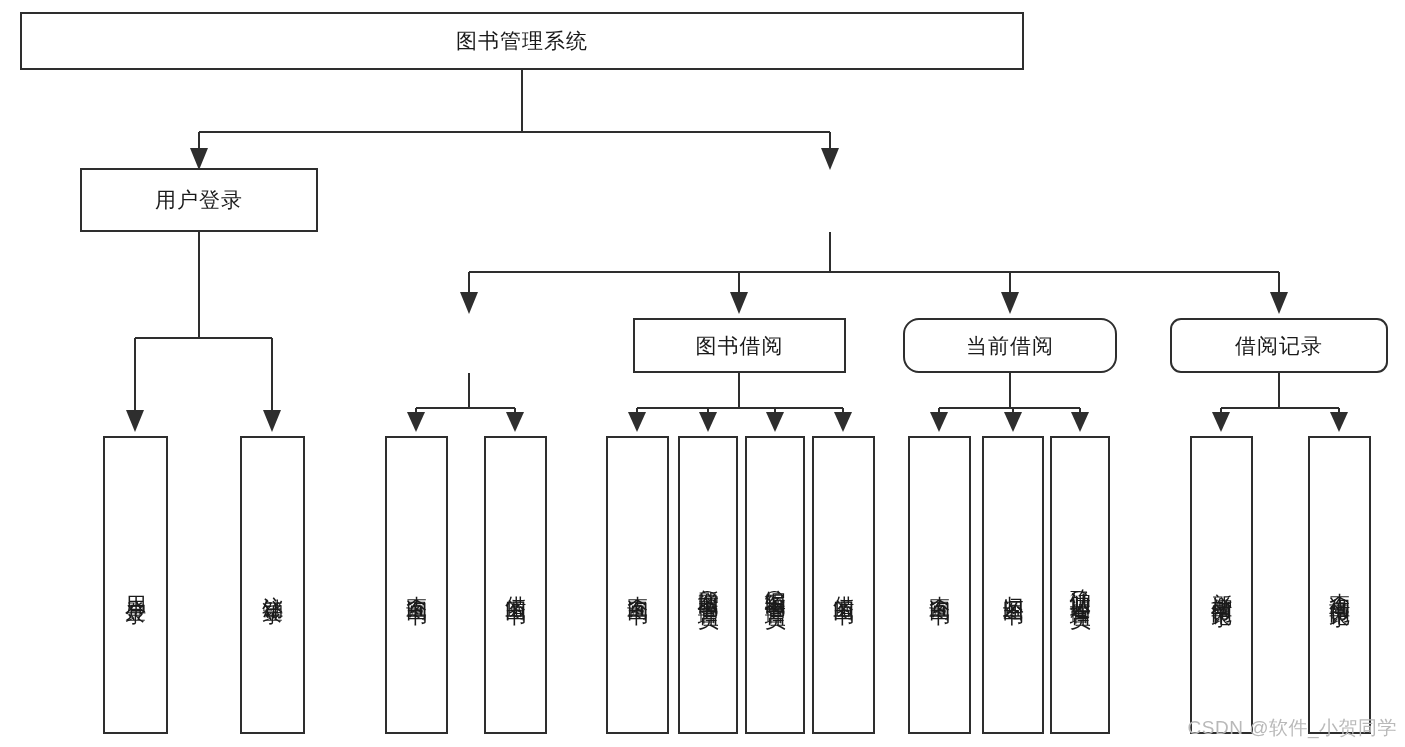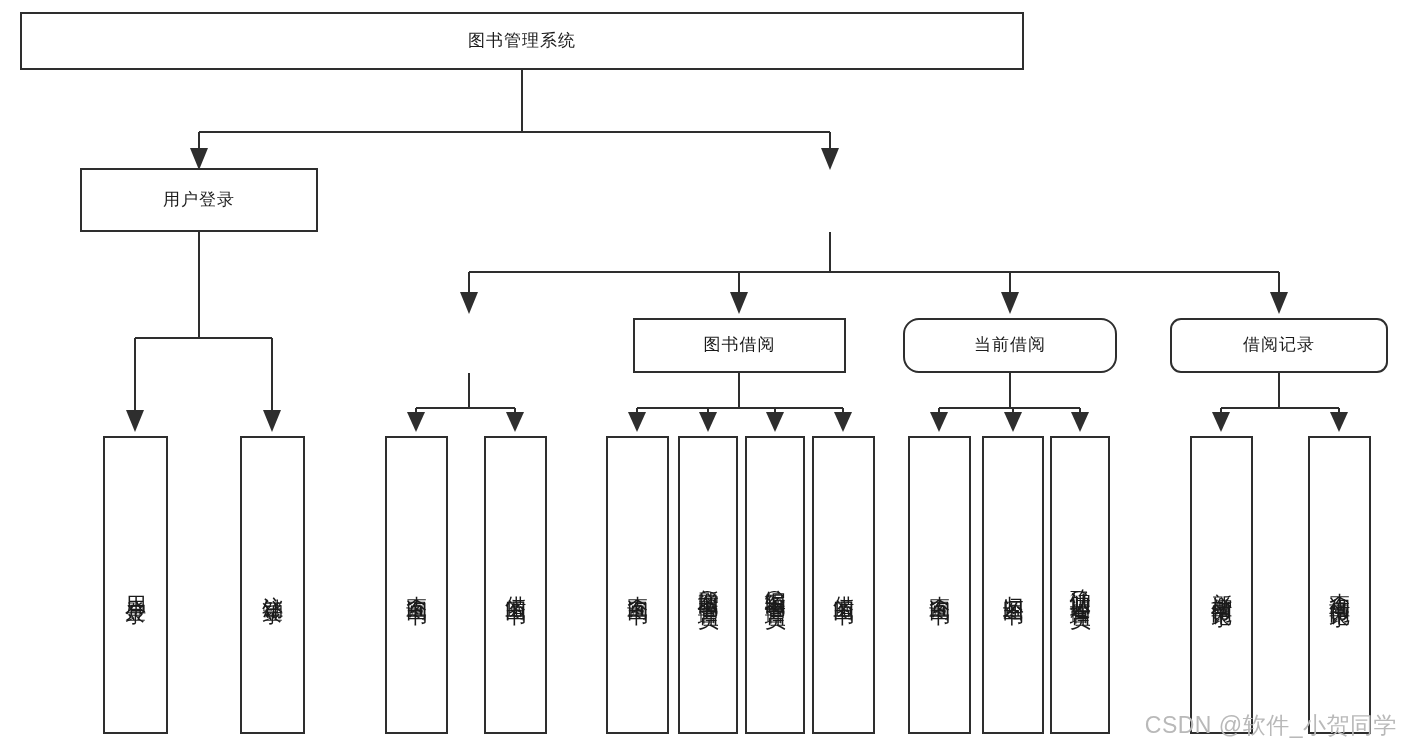--- a/index.html
+++ b/index.html
@@ -21,21 +21,21 @@
     position: absolute;
     box-sizing: border-box;
     background: #ffffff;
     border: 2px solid #2e2e2e;
     display: flex;
     align-items: center;
     justify-content: center;
     color: #1a1a1a;
   }
   .node.horiz {
-    font-size: 17px;
+    font-size: 21px;
     letter-spacing: 1px;
     line-height: 1.2;
   }
   .node.vert {
     writing-mode: vertical-rl;
     text-orientation: upright;
     font-size: 21px;
     letter-spacing: 3px;
     line-height: 1.25;
     padding-top: 4px;
@@ -54,21 +54,21 @@
     left: 0;
     top: 0;
     width: 1405px;
     height: 747px;
     pointer-events: none;
   }
   .watermark {
     position: absolute;
     right: 8px;
     bottom: 6px;
-    font-size: 23px;
+    font-size: 19px;
     color: #b9b9b9;
     letter-spacing: 0.5px;
     white-space: nowrap;
   }
 </style>
 </head>
 <body>
 
 <div id="canvas">
 

